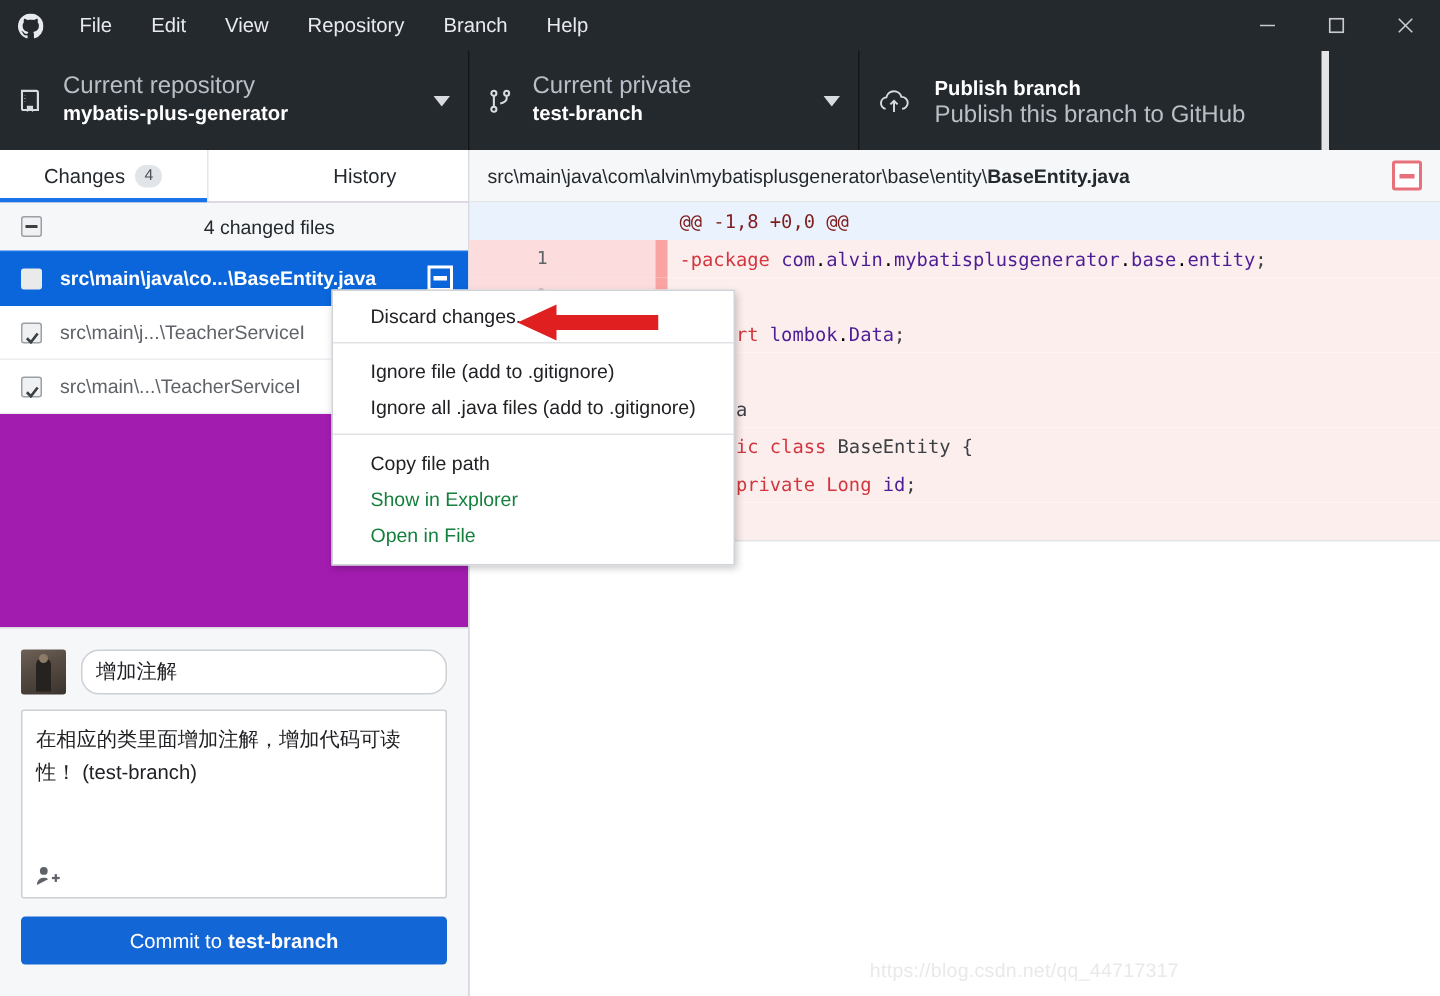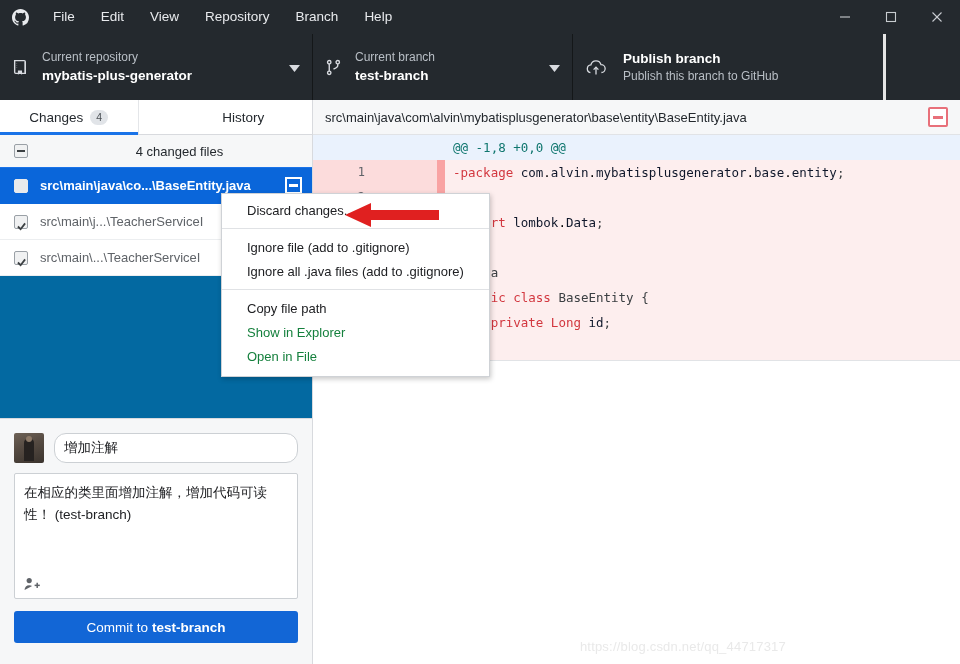--- a/index.html
+++ b/index.html
@@ -34,34 +34,34 @@
   .toolbar {
     position: absolute; top: 34px; left: 0; width: 960px; height: 66px;
     background: #24292e; display: flex; align-items: stretch;
   }
   .tb-cell {
     display: flex; align-items: center; position: relative;
     border-right: 1px solid #141719; padding: 0 12px;
   }
   .tb-repo { width: 313px; }
   .tb-branch { width: 260px; }
-  .tb-publish { width: 313px; border-right: 3px solid #e5e5e5; }
+  .tb-publish { width: 313px; border-right: 5px solid #e5e5e5; }
   .tb-icon { width: 30px; display:flex; align-items:center; justify-content:flex-start; flex:0 0 30px; }
   .tb-icon svg { fill: none; stroke: #d8dbe0; stroke-width: 1.3; }
   .tb-text { display: flex; flex-direction: column; justify-content: center; overflow: hidden; }
-  .tb-label { color: #b9bfc6; font-size: 12px; line-height: 17px; white-space: nowrap; }
+  .tb-label { color: #b9bfc6; font-size: 16px; line-height: 17px; white-space: nowrap; }
   .tb-value { color: #fff; font-size: 13.5px; font-weight: bold; line-height: 19px; white-space: nowrap;
               overflow: hidden; text-overflow: ellipsis; }
   .tb-caret { position: absolute; right: 12px; top: 50%; transform: translateY(-50%); }
   .tb-caret svg { fill: #d8dbe0; }
 
   
   .leftpanel {
     position: absolute; top: 100px; left: 0; width: 313px; height: 564px;
-    background: #0369a1; border-right: 1px solid #d8dade;
+    background: #a21caf; border-right: 1px solid #d8dade;
   }
   .tabs { display: flex; height: 35px; border-bottom: 1px solid #d8dade; background: #fff; }
   .tab {
     flex: 1; display: flex; align-items: center; justify-content: center;
     font-size: 13.5px; color: #24292e; cursor: default; position: relative;
     border-right: 1px solid #e4e6e9;
   }
   .tab:last-child { border-right: none; margin-left: 36px; }
   .tab.active::after {
     content: ""; position: absolute; left: 0; right: 0; bottom: -1px; height: 3px; background: #1a73e8;
@@ -145,45 +145,45 @@
 
   
   .diffpane {
     position: absolute; top: 100px; left: 313px; width: 647px; height: 564px; background: #fff;
   }
   .diff-header {
     height: 35px; background: #f6f7f8; border-bottom: 1px solid #e1e3e6;
     display: flex; align-items: center; padding: 0 12px;
   }
   .diff-path { flex: 1; font-size: 13px; color: #24292e; white-space: nowrap; overflow: hidden; }
-  .diff-path b { font-weight: normal; }
+  .diff-path b { font-weight: bold; }
   .diff-minus-btn {
     width: 20px; height: 20px; border: 2px solid #e8707a; background: #fff;
     display: flex; align-items: center; justify-content: center; border-radius: 2px;
   }
   .diff-minus-btn .bar { width: 10px; height: 3px; background: #e8707a; }
   .diff-body { font-family: "DejaVu Sans Mono", "Liberation Mono", monospace; font-size: 12.5px; }
   .diff-line { display: flex; height: 25px; align-items: center; }
   .dl-num {
     width: 62px; flex: 0 0 62px; text-align: right; padding-right: 10px;
     color: #5f6368; font-size: 12px; line-height: 25px;
   }
   .dl-num.blank { color: transparent; }
   .dl-marker { width: 8px; flex: 0 0 8px; height: 25px; }
   .dl-content { flex: 1; padding-left: 8px; white-space: pre; line-height: 25px; overflow: hidden; }
   .line-hunk { background: #eaf2fd; }
   .line-hunk .dl-num { background: #dce9fb; }
   .line-hunk .dl-marker { background: #eaf2fd; }
-  .line-hunk .dl-content { color: #0f766e; }
+  .line-hunk .dl-content { color: #7f1d1d; }
   .line-del { background: #fdeeee; }
   .line-del .dl-num { background: #fcdcdc; }
   .line-del .dl-marker { background: #f9a3a3; }
   .tok-sign { color: #d2373f; }
   .tok-kw { color: #d2373f; }
-  .tok-ident { color: #0f172a; }
+  .tok-ident { color: #4c1d95; }
   .tok-plain { color: #3c4043; }
   .tok-type { color: #3c4043; }
   .diff-tail { height: 1px; background: #e1e3e6; }
 
   
   .ctxmenu {
     position: absolute; left: 221px; top: 193px; width: 269px;
     background: #fff; border: 1px solid #cfd2d6; box-shadow: 1px 2px 5px rgba(0,0,0,.22);
     padding: 4px 0; z-index: 40;
   }
@@ -271,21 +271,21 @@
       <div class="tb-icon">
         <svg width="17" height="17" viewBox="0 0 16 16">
           <circle cx="4" cy="3" r="1.6"></circle>
           <circle cx="12" cy="3" r="1.6"></circle>
           <circle cx="4" cy="13" r="1.6"></circle>
           <path d="M4 4.6v6.8"></path>
           <path d="M12 4.6v1.6c0 2-1.9 2.6-4 3.2"></path>
         </svg>
       </div>
       <div class="tb-text">
-        <div class="tb-label">Current branch</div>
+        <div class="tb-label">Current private</div>
         <div class="tb-value">test-branch</div>
       </div>
       <div class="tb-caret">
         <svg width="11" height="7" viewBox="0 0 11 7">
             <path d="M0 0h11L5.5 7z"></path>
           </svg>
       </div>
     </div>
 
     <div class="tb-cell tb-publish">

